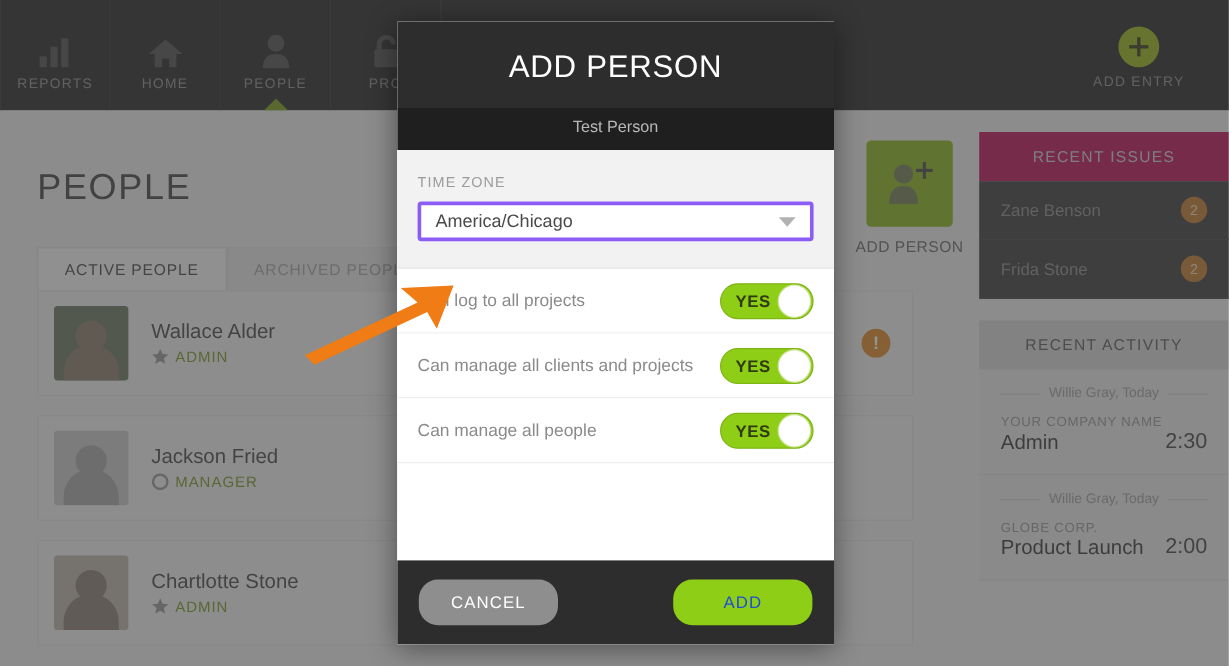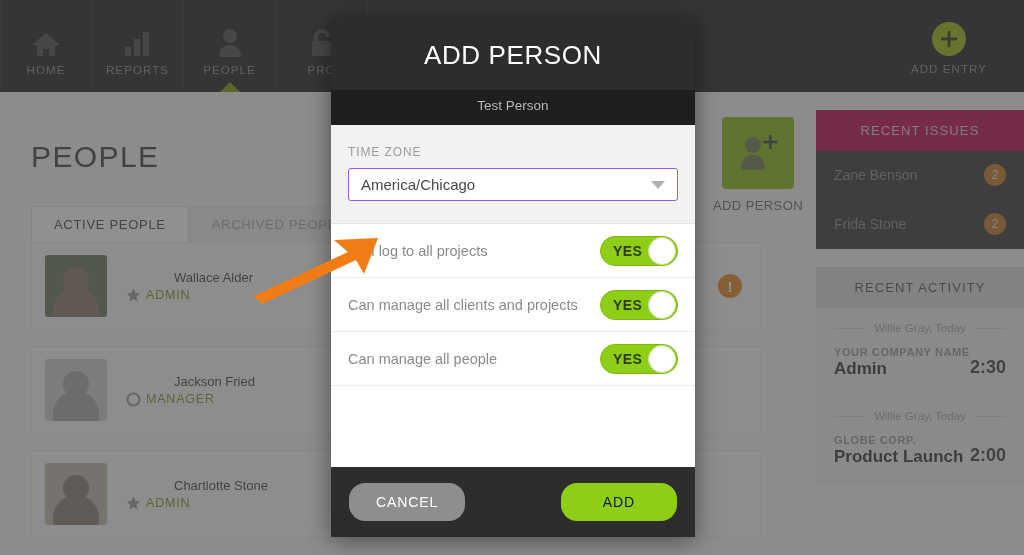--- a/index.html
+++ b/index.html
@@ -154,24 +154,23 @@
   }
   .avatar.a1 { background: #6d7a63; }
   .avatar.a1 .head, .avatar.a1 .body { background: #8d7f6f; }
   .avatar.a2 { background: #c9c9c9; }
   .avatar.a2 .head, .avatar.a2 .body { background: #a8a8a8; }
   .avatar.a3 { background: #bdb6ae; }
   .avatar.a3 .head, .avatar.a3 .body { background: #8d8278; }
 
   .person-info { margin-left: 19px; }
   .person-name {
-    font-size: 13px;
+    font-size: 17px;
     color: #4d4d4d;
     margin-bottom: 3px;
-    margin-left: 48px;
   }
   .person-role {
     display: flex;
     align-items: center;
     font-size: 12.5px;
     letter-spacing: 0.8px;
     color: #7d9c2e;
   }
   .role-icon {
     margin-right: 5px;
@@ -262,21 +261,21 @@
     display: flex;
     align-items: center;
     font-size: 11.5px;
     color: #a2a2a2;
     margin-bottom: 12px;
   }
   .act-sep::before, .act-sep::after {
     content: ""; flex: 1; height: 1px; background: #d2d2d2;
   }
   .act-sep span { padding: 0 7px; }
-  .act-main { display: flex; align-items: flex-end; justify-content: space-between; font-weight: bold; }
+  .act-main { display: flex; align-items: flex-end; justify-content: space-between; }
   .act-client { font-size: 11px; letter-spacing: 0.6px; color: #9a9a9a; margin-bottom: 1px; }
   .act-project { font-size: 17px; color: #3f3f3f; }
   .act-time { font-size: 18px; color: #4a4a4a; padding-bottom: 1px; }
 
   
   #dim {
     position: absolute;
     inset: 0;
     background: rgba(60,60,60,0.55);
   }
@@ -316,21 +315,21 @@
   }
   #tz-label {
     font-size: 12px;
     letter-spacing: 0.9px;
     color: #9b9b9b;
     margin-bottom: 9px;
   }
   #tz-select {
     position: relative;
     background: #ffffff;
-    border: 1px solid #8b5cf6;
+    border: 3px solid #8b5cf6;
     border-radius: 3px;
     height: 33px;
     display: flex;
     align-items: center;
     padding: 0 12px;
     font-size: 15px;
     color: #4a4a4a;
   }
   #tz-caret {
     position: absolute;
@@ -390,56 +389,56 @@
     border: none;
     border-radius: 16px;
     font-family: inherit;
     font-size: 14px;
     letter-spacing: 0.9px;
     padding: 11px 0;
     width: 116px;
     cursor: pointer;
   }
   #cancel-btn { background: #8e8e8e; color: #ffffff; }
-  #add-btn { background: #8fce16; color: #0f172a; }
+  #add-btn { background: #8fce16; color: #1d4ed8; }
 
   
   #arrow {
     position: absolute;
     left: 252px; top: 222px;
     width: 130px; height: 84px;
     pointer-events: none;
   }
 </style>
 </head>
 <body>
 
 <div id="app-root">
 
   <div id="topnav">
     <div class="nav-group">
-
-      <div class="nav-item">
-        <span class="nav-icon">
-          <svg width="30" height="26" viewBox="0 0 30 26">
-            <path d="M15 2 L29 14 L24 14 L24 25 L18 25 L18 18 L12 18 L12 25 L6 25 L6 14 L1 14 Z" fill="#555"></path>
-          </svg>
-        </span>
-        <span class="nav-label">HOME</span>
-      </div>
 
       <div class="nav-item">
         <span class="nav-icon">
           <svg width="28" height="26" viewBox="0 0 28 26">
             <rect x="1" y="16" width="6" height="9" fill="#555"></rect>
             <rect x="10" y="8" width="6" height="17" fill="#555"></rect>
             <rect x="19" y="1" width="6" height="24" fill="#555"></rect>
           </svg>
         </span>
         <span class="nav-label">REPORTS</span>
+      </div>
+
+      <div class="nav-item">
+        <span class="nav-icon">
+          <svg width="30" height="26" viewBox="0 0 30 26">
+            <path d="M15 2 L29 14 L24 14 L24 25 L18 25 L18 18 L12 18 L12 25 L6 25 L6 14 L1 14 Z" fill="#555"></path>
+          </svg>
+        </span>
+        <span class="nav-label">HOME</span>
       </div>
 
       <div class="nav-item">
         <span class="nav-icon">
           <svg width="26" height="28" viewBox="0 0 26 28">
             <circle cx="13" cy="7" r="7" fill="#555"></circle>
             <path d="M13 16 C5 16 2 21 2 28 L24 28 C24 21 21 16 13 16 Z" fill="#555"></path>
           </svg>
         </span>
         <span class="nav-label">PEOPLE</span>

